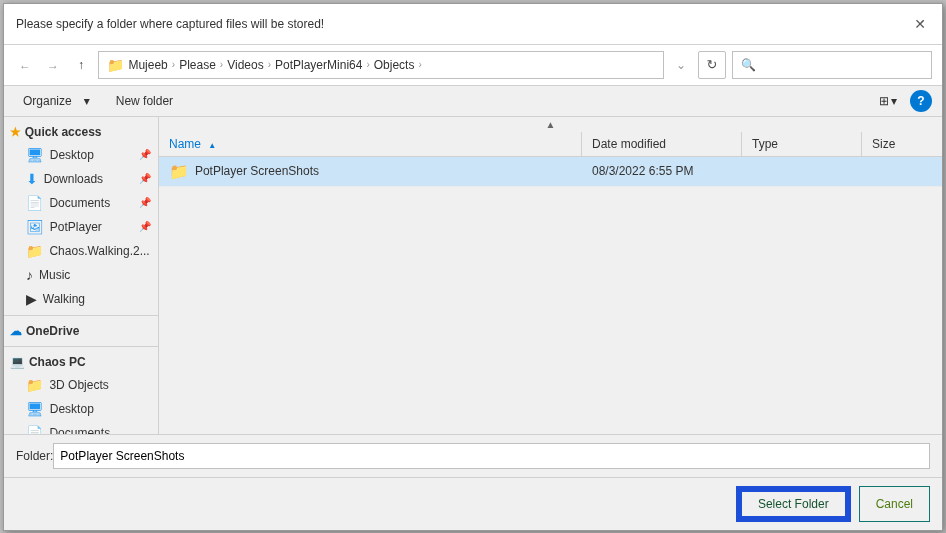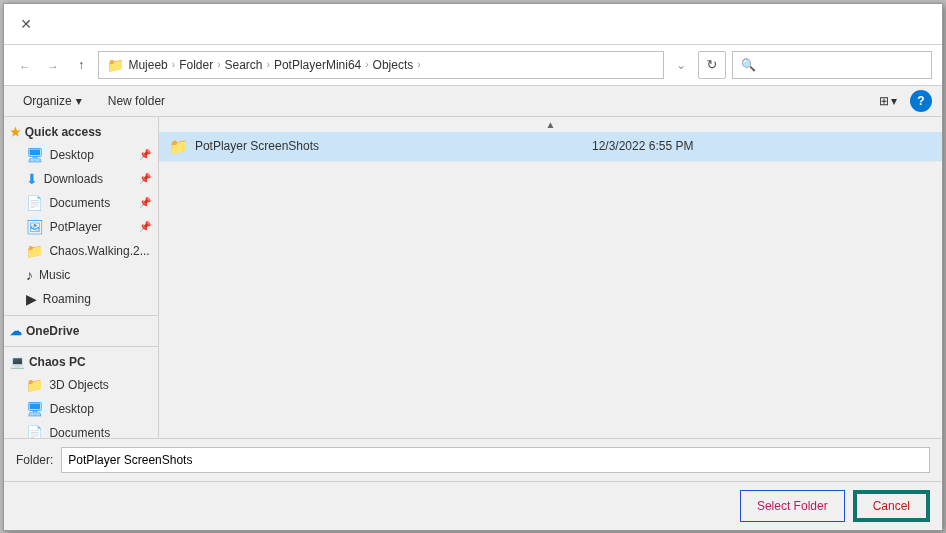--- a/index.html
+++ b/index.html
@@ -130,21 +130,21 @@
       background: #f0f0f0;
       border-bottom: 1px solid #d0d0d0;
       padding: 4px 10px;
       display: flex;
       align-items: center;
       gap: 8px;
     }
     .toolbar-btn {
       display: flex;
       align-items: center;
-      gap: 4px;
+      gap: 12px;
       padding: 3px 8px;
       border: 1px solid transparent;
       background: transparent;
       cursor: pointer;
       font-size: 12px;
       color: #333;
       border-radius: 2px;
     }
     .help-btn {
       margin-left: auto;
@@ -302,21 +302,20 @@
       flex-shrink: 0;
     }
 
     
     .bottom-bar {
       border-top: 1px solid #d0d0d0;
       background: #f0f0f0;
       padding: 8px 12px;
       display: flex;
       align-items: center;
-      gap: 8px;
     }
     .folder-label {
       font-size: 12px;
       color: #333;
       white-space: nowrap;
     }
     .folder-input {
       flex: 1;
       height: 26px;
       border: 1px solid #c0c0c0;
@@ -330,57 +329,58 @@
       border-top: 1px solid #d0d0d0;
       background: #f0f0f0;
       padding: 8px 12px;
       display: flex;
       justify-content: flex-end;
       gap: 8px;
     }
     .btn-primary {
       padding: 5px 16px;
       background: #f0f0f0;
-      border: 1px solid #1d4ed8;
-      cursor: pointer;
-      font-size: 12px;
-      color: #be185d;
+      border: 6px solid #1d4ed8;
+      cursor: pointer;
+      font-size: 12px;
+      color: #14532d;
       min-width: 80px;
     }
     .btn-cancel {
       padding: 5px 16px;
       background: #f0f0f0;
-      border: 4px solid #0f766e;
-      cursor: pointer;
-      font-size: 12px;
-      color: #b91c1c;
+      border: 1px solid #0f766e;
+      cursor: pointer;
+      font-size: 12px;
+      color: #4d7c0f;
       min-width: 60px;
     }
   </style>
 </head>
 <body>
 
 <div class="dialog">
 
   <div class="title-bar">
+    <span class="title-text">Please specify a folder where captured files will be stored!</span>
     <div class="close-btn">✕</div>
   </div>
 
   <div class="address-bar">
     <button class="nav-btn" title="Back">←</button>
     <button class="nav-btn" title="Forward">→</button>
     <button class="nav-btn active" title="Up">↑</button>
 
     <div class="breadcrumb-bar">
       <span class="breadcrumb-folder-icon">📁</span>
       <span>Mujeeb</span>
       <span class="breadcrumb-arrow">›</span>
-      <span>Folder</span>
+      <span>Please</span>
       <span class="breadcrumb-arrow">›</span>
-      <span>Search</span>
+      <span>Videos</span>
       <span class="breadcrumb-arrow">›</span>
       <span>PotPlayerMini64</span>
       <span class="breadcrumb-arrow">›</span>
       <span>Objects</span>
       <span class="breadcrumb-arrow">›</span>
     </div>
 
     <button class="nav-btn">⌄</button>
 
     <button class="refresh-btn">↻</button>
@@ -441,21 +441,21 @@
         <div class="sidebar-item">
           <span class="folder-icon folder-icon-yellow">📁</span>
           <span style="overflow:hidden;text-overflow:ellipsis;">Chaos.Walking.2...</span>
         </div>
         <div class="sidebar-item">
           <span class="folder-icon">♪</span>
           <span>Music</span>
         </div>
         <div class="sidebar-item">
           <span class="folder-icon">▶</span>
-          <span>Roaming</span>
+          <span>Walking</span>
         </div>
       </div>
 
       <div class="divider"></div>
 
       <div class="sidebar-section">
         <div class="sidebar-header">
           <span style="color:#0078d4;">☁</span>
           <span>OneDrive</span>
         </div>
@@ -482,27 +482,42 @@
         </div>
 
       </div>
     </div>
 
     <div class="file-area">
       <div class="scroll-indicator">▲</div>
 
       <div class="file-table">
 
+        <div class="table-header">
+          <div class="table-header-cell sorted">
+            <span>Name</span>
+            <span class="sort-arrow">▲</span>
+          </div>
+          <div class="table-header-cell">
+            <span>Date modified</span>
+          </div>
+          <div class="table-header-cell">
+            <span>Type</span>
+          </div>
+          <div class="table-header-cell">
+            <span>Size</span>
+          </div>
+        </div>
 
         <div class="table-row selected">
           <div class="table-cell">
             <span class="file-folder-icon">📁</span>
             <span>PotPlayer ScreenShots</span>
           </div>
-          <div class="table-cell">12/3/2022 6:55 PM</div>
+          <div class="table-cell">08/3/2022 6:55 PM</div>
           <div class="table-cell"></div>
         </div>
       </div>
     </div>
   </div>
 
   <div class="bottom-bar">
     <span class="folder-label">Folder:</span>
     <input class="folder-input" type="text" value="PotPlayer ScreenShots" style="">
   </div>

